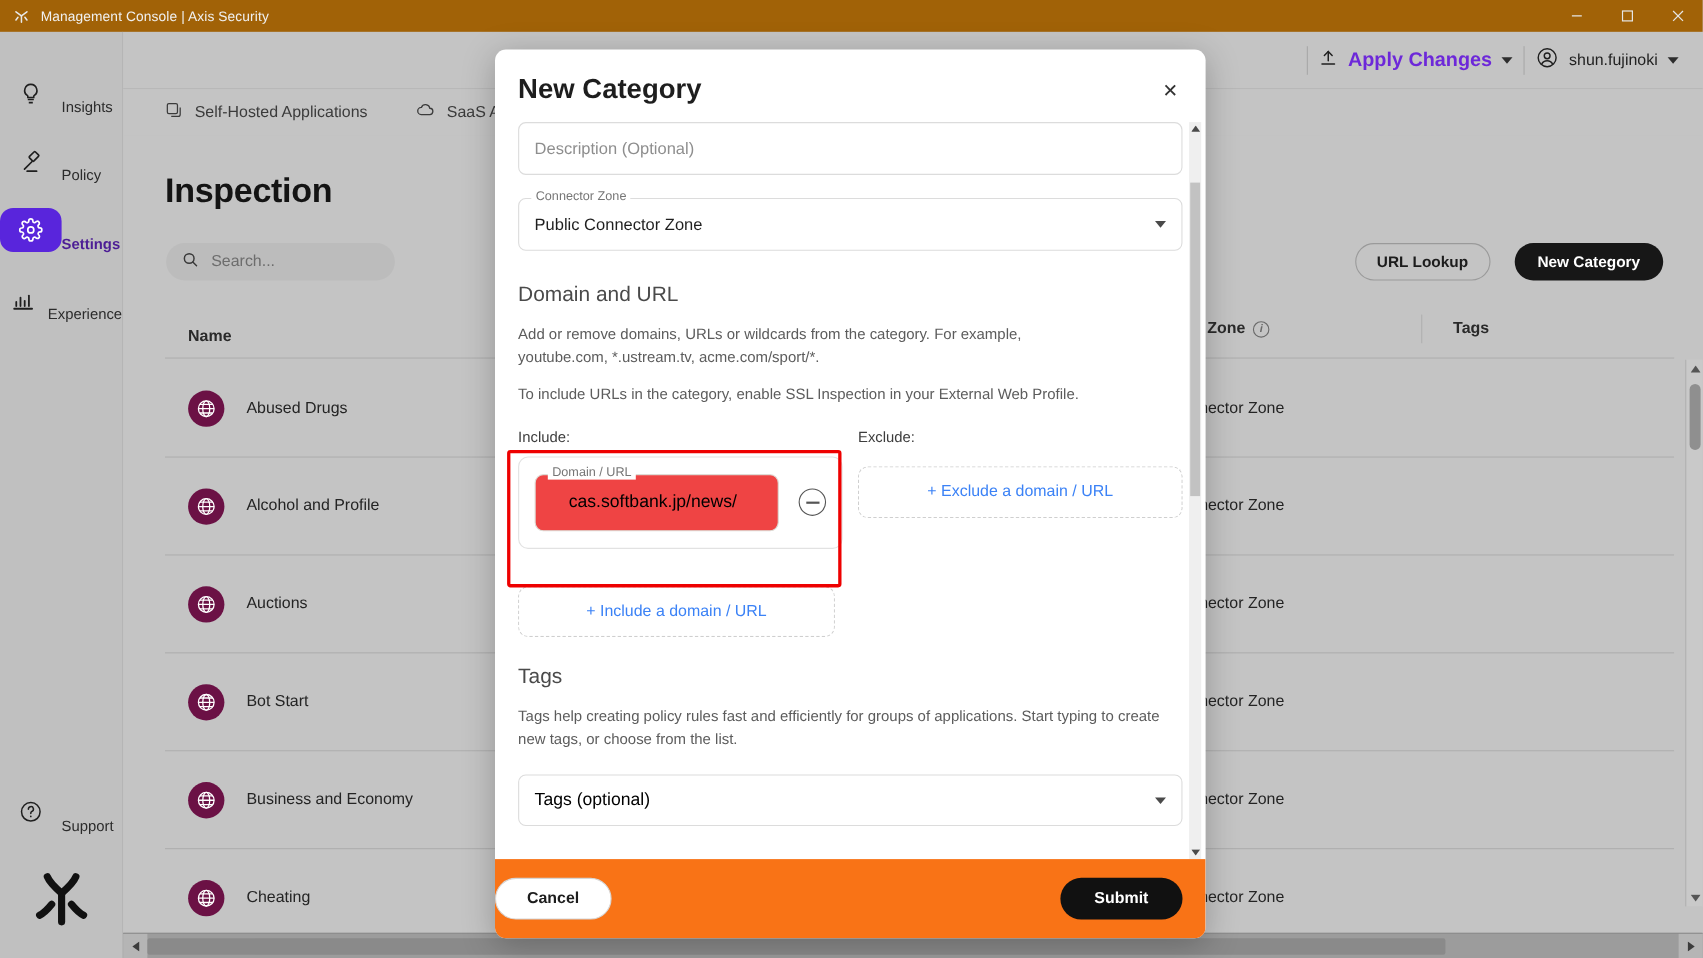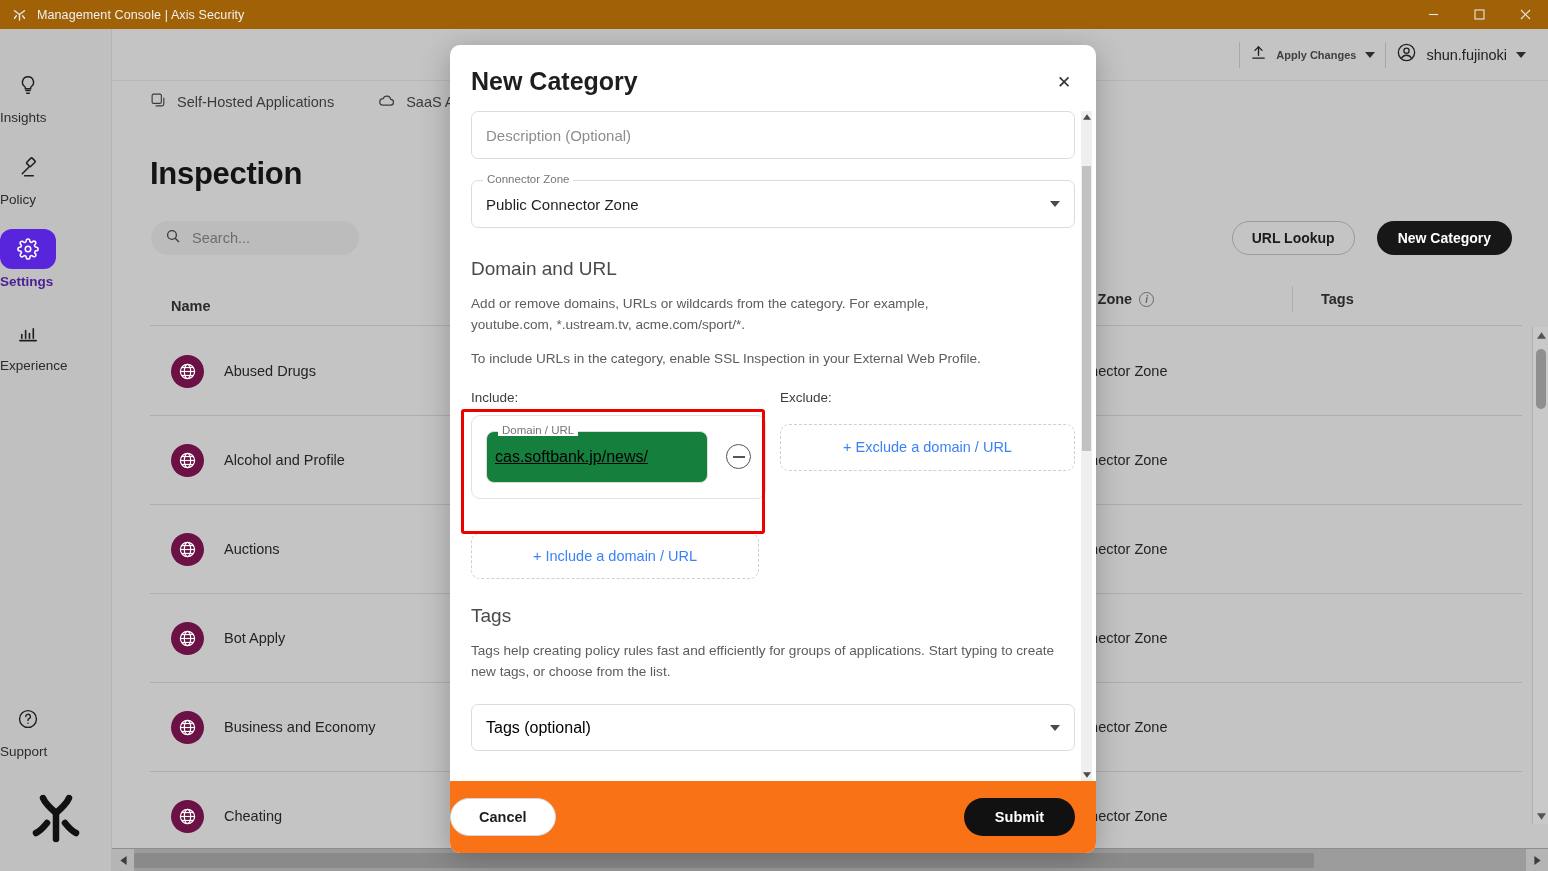--- a/index.html
+++ b/index.html
@@ -20,40 +20,40 @@
   .titlebar-title { color: #f0f0f0; font-size: 12.5px; margin-left: 5px; letter-spacing: .1px; }
   .winbtns { margin-left: auto; display: flex; height: 29px; }
   .winbtn { width: 46px; height: 29px; display: flex; align-items: center; justify-content: center; color: #e6e6e6; }
 
   
   .rail {
     position: absolute; top: 29px; left: 0; width: 112px; height: 842px;
     background: #c0c0c0; border-right: 1px solid #b4b4b4;
     display: flex; flex-direction: column; align-items: center;
   }
-  .rail-item { width: 100%; display: flex; flex-direction: column; align-items: flex-start; cursor: pointer; }
+  .rail-item { width: 100%; display: flex; align-items: flex-end; cursor: pointer; }
   .rail-icon-wrap {
     width: 56px; height: 40px; display: flex; align-items: center; justify-content: center;
     border-radius: 12px;
   }
   .rail-item.active .rail-icon-wrap { background: #5925dc; }
   .rail-label { font-size: 13.5px; color: #2b2b2b; margin-top: 5px; }
   .rail-item.active .rail-label { color: #4c1d95; font-weight: 700; }
   .rail-spacer { flex: 1 1 auto; }
   .brand-logo { margin-bottom: 22px; }
 
   
   .topbar {
     position: absolute; top: 29px; left: 112px; width: 1436px; height: 52px;
     background: #c4c4c4; display: flex; align-items: center; justify-content: flex-end;
     border-bottom: 1px solid #b8b8b8;
   }
   .topdivider { width: 1px; height: 26px; background: #a8a8a8; margin: 0 10px; }
   .apply-changes { display: flex; align-items: center; gap: 9px; cursor: pointer; }
-  .apply-label { font-size: 11px; color: #404040; font-weight: 600; }
+  .apply-label { font-size: 18px; color: #6d28d9; font-weight: 600; }
   .user-menu { display: flex; align-items: center; gap: 9px; cursor: pointer; margin-right: 22px; }
   .user-label { font-size: 14.5px; color: #222; }
   .caret { width: 0; height: 0; border-left: 5.5px solid transparent; border-right: 5.5px solid transparent; border-top: 6.5px solid #2d2d2d; }
 
   
   .tabsbar {
     position: absolute; top: 81px; left: 112px; width: 1436px; height: 42px;
     background: #c4c4c4; display: flex; align-items: center; padding-left: 38px; gap: 44px;
   }
   .tab { display: flex; align-items: center; gap: 10px; font-size: 14.5px; color: #3b3b3b; cursor: pointer; }
@@ -166,21 +166,21 @@
   .red-outline {
     position: absolute; top: 409px; left: 461px; width: 304px; height: 125px;
     border: 3px solid #ee0000; border-radius: 3px; pointer-events: none; z-index: 5;
   }
   .domain-card {
     margin-top: 10px; border: 1px solid #e2e2e2; border-radius: 9px;
     padding: 15px 14px; display: flex; align-items: center; gap: 18px;
   }
   .domain-input {
     position: relative; flex: 1; border: 1px solid #dedbd5; border-radius: 8px; height: 52px;
-    display: flex; align-items: center; padding: 0 8px; background: #15803d; text-decoration: underline;
+    display: flex; align-items: center; padding: 0 30px; background: #ef4444;
   }
   .minus-btn {
     width: 25px; height: 25px; border-radius: 50%; border: 1.6px solid #555;
     display: flex; align-items: center; justify-content: center; flex: none; cursor: pointer;
   }
   .minus-bar { width: 12px; height: 1.7px; background: #555; }
   .dashed-btn {
     margin-top: 10px; border: 1.5px dashed #cfcfcf; border-radius: 9px; height: 45px;
     display: flex; align-items: center; justify-content: center;
     font-size: 14.5px; color: #3b82f6; cursor: pointer; background: #fff;
@@ -451,21 +451,21 @@
           <div class="cell-name">
             <span class="globe-badge">
               <svg width="19" height="19" viewBox="0 0 24 24" fill="none" stroke="#ffffff" stroke-width="1.5">
                 <circle cx="12" cy="12" r="9"></circle>
                 <ellipse cx="12" cy="12" rx="4" ry="9"></ellipse>
                 <line x1="3" y1="12" x2="21" y2="12"></line>
                 <line x1="4.6" y1="7" x2="19.4" y2="7"></line>
                 <line x1="4.6" y1="17" x2="19.4" y2="17"></line>
               </svg>
             </span>
-            <span class="cat-name">Bot Apply</span>
+            <span class="cat-name">Bot Start</span>
           </div>
           <div class="cell-avail">efined</div>
           <div class="cell-zone">Public Connector Zone</div>
           <div class="cell-tags"></div>
         </div>
         <div class="trow">
           <div class="cell-name">
             <span class="globe-badge">
               <svg width="19" height="19" viewBox="0 0 24 24" fill="none" stroke="#ffffff" stroke-width="1.5">
                 <circle cx="12" cy="12" r="9"></circle>

